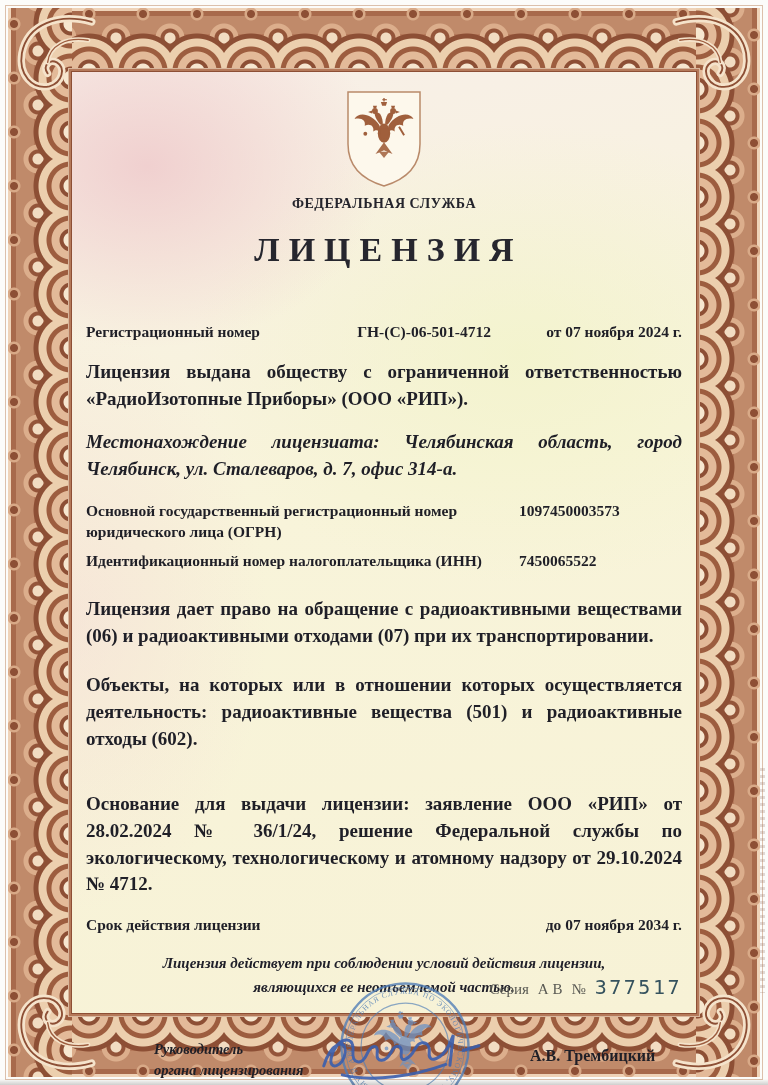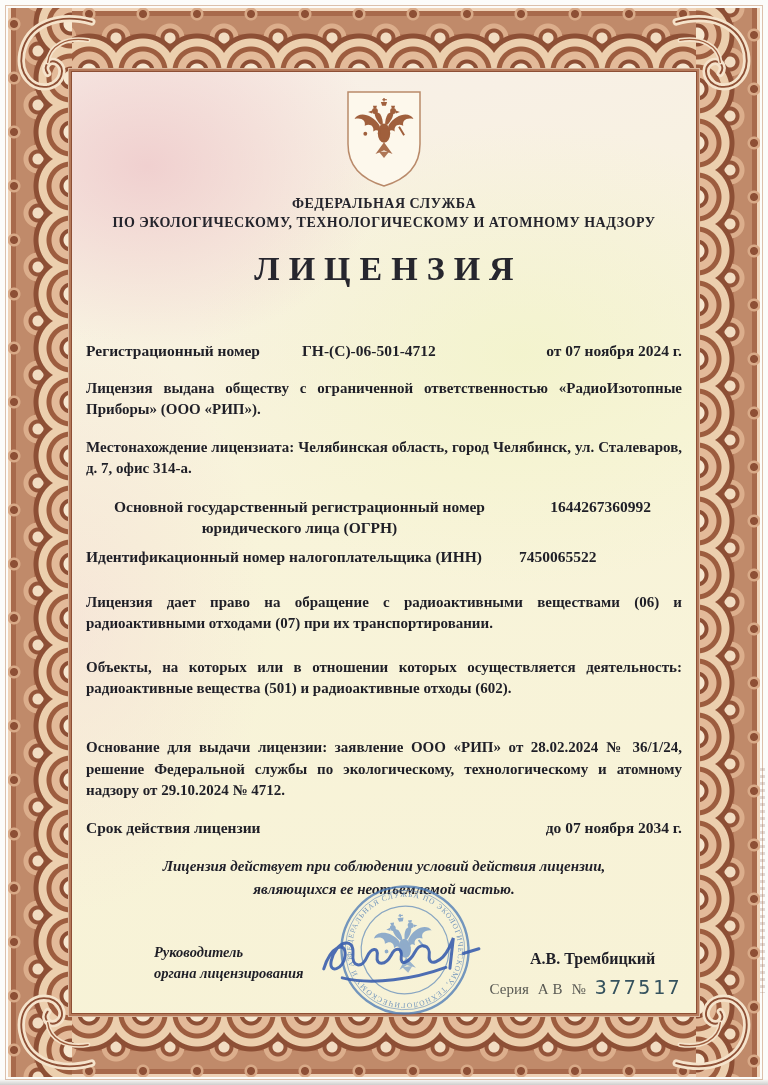--- a/index.html
+++ b/index.html
@@ -51,32 +51,32 @@
 
   .arms{display:block;margin:14px auto 0;width:84px;height:104px;}
   .agency{ text-align:center;font-weight:700;font-size:14px;letter-spacing:.5px;color:#24242c;}
   .agency.l1{margin-top:6px;}
   .agency.l2{margin-top:3px;}
   .title{text-align:center;margin-top:18px;font-size:34px;line-height:1.15;font-weight:700;
     letter-spacing:9px;padding-left:9px;color:#26262e;}
 
   .reg-row{margin-top:54px;display:grid;grid-template-columns:216px 1fr auto;
     font-size:15.5px;font-weight:700;}
-  .reg-row .num{}
-
-  p.doc{margin:0;font-size:15px;font-weight:700;line-height:1.42;text-align:justify;color:#1f1f27;}
+  .reg-row .num{text-align:center;}
+
+  p.doc{margin:0;font-size:19px;font-weight:700;line-height:1.42;text-align:justify;color:#1f1f27;}
   .p-issued{margin-top:18px !important;}
-  .p-location{margin-top:16px !important;}
+  .p-location{margin-top:16px !important;font-style:italic;}
   .p-rights{margin-top:24px !important;}
   .p-objects{margin-top:22px !important;}
   .p-basis{margin-top:38px !important;}
 
   .pair-row{display:grid;grid-template-columns:427px 1fr;column-gap:6px;
     font-size:15.5px;font-weight:700;line-height:1.35;}
-  .ogrn-row{margin-top:18px;text-align:center;}
+  .ogrn-row{margin-top:18px;}
   .inn-row{margin-top:8px;}
 
   .validity-row{margin-top:18px;display:flex;justify-content:space-between;
     font-size:15.5px;font-weight:700;}
 
   .note{margin-top:18px;text-align:center;font-style:italic;font-weight:700;font-size:15px;
     line-height:1.55;white-space:pre-line;color:#20202a;}
 
   .sig-block{position:relative;height:120px;margin-top:4px;}
   .signer-title{position:absolute;left:68px;top:36px;font-style:italic;font-weight:700;
@@ -155,36 +155,35 @@
   <div class="edge-marks"></div>
 
   <div class="content">
 
     <svg class="arms" viewBox="0 0 84 104">
       <path d="M6 6 H78 V58 C78 82 62 94 42 100 C22 94 6 82 6 58 Z" fill="#fdf8ec" stroke="#b98a6a" stroke-width="1.5"></path>
       <use href="#sym-eagle" x="8" y="12" width="68" height="68" style="color:#a05f3c"></use>
     </svg>
 
     <div class="agency l1">ФЕДЕРАЛЬНАЯ СЛУЖБА</div>
-    <div class="agency l2">ПО ЭКОЛОГИЧЕСКОМУ, ТЕХНОЛОГИЧЕСКОМУ И АТОМНОМУ НАДЗОРУ</div>
 
     <div class="title">ЛИЦЕНЗИЯ</div>
 
     <div class="reg-row">
       <span>Регистрационный номер</span>
       <span class="num">ГН-(С)-06-501-4712</span>
       <span>от 07 ноября 2024 г.</span>
     </div>
 
     <p class="doc p-issued">Лицензия выдана обществу с ограниченной ответственностью «РадиоИзотопные Приборы» (ООО «РИП»).</p>
     <p class="doc p-location">Местонахождение лицензиата: Челябинская область, город Челябинск, ул. Сталеваров, д. 7, офис 314-а.</p>
 
     <div class="pair-row ogrn-row">
       <span>Основной государственный регистрационный номер юридического лица (ОГРН)</span>
-      <span>1644267360992</span>
+      <span>1097450003573</span>
     </div>
     <div class="pair-row inn-row">
       <span>Идентификационный номер налогоплательщика (ИНН)</span>
       <span>7450065522</span>
     </div>
 
     <p class="doc p-rights">Лицензия дает право на обращение с радиоактивными веществами (06) и радиоактивными отходами (07) при их транспортировании.</p>
     <p class="doc p-objects">Объекты, на которых или в отношении которых осуществляется деятельность: радиоактивные вещества (501) и радиоактивные отходы (602).</p>
     <p class="doc p-basis">Основание для выдачи лицензии: заявление ООО «РИП» от 28.02.2024 № 36/1/24, решение Федеральной службы по экологическому, технологическому и атомному надзору от 29.10.2024 № 4712.</p>
 

